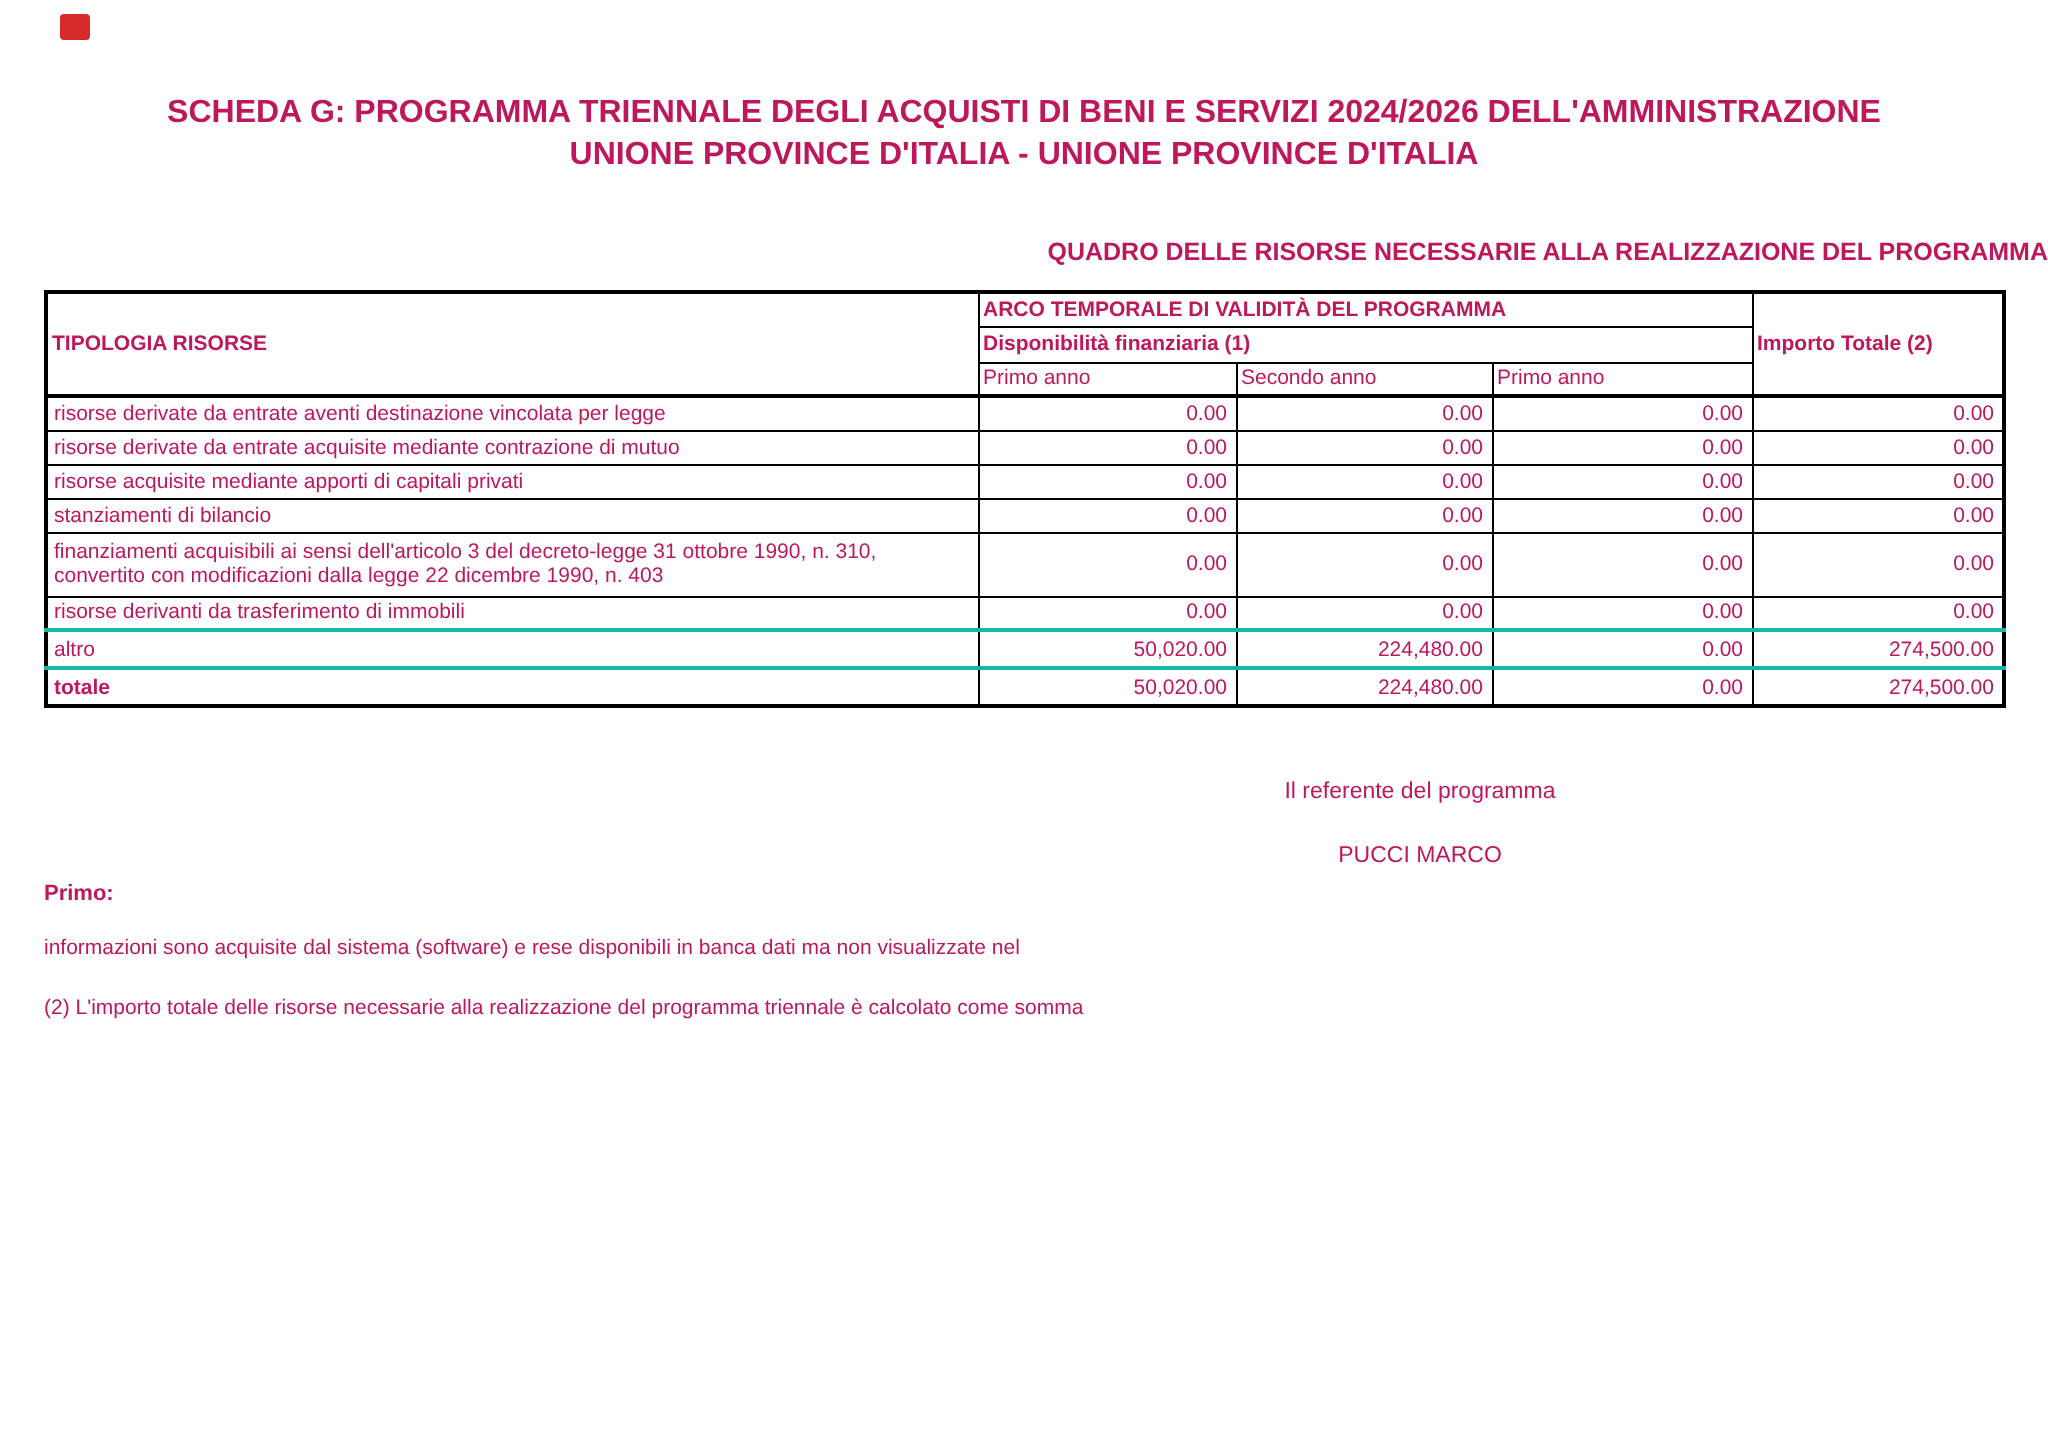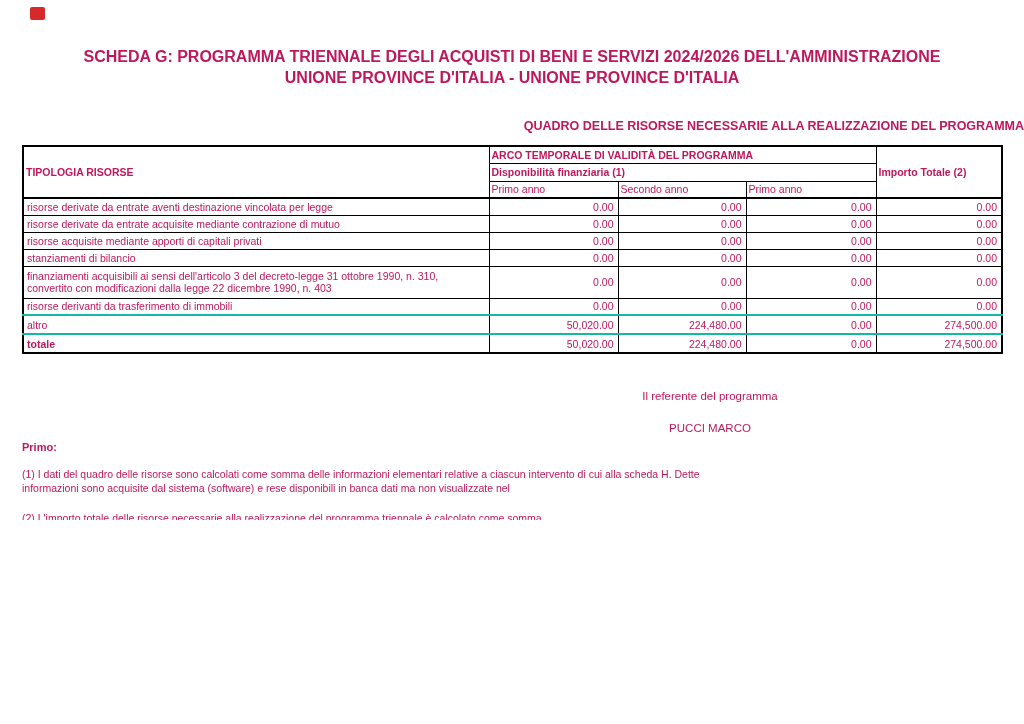--- a/index.html
+++ b/index.html
@@ -186,19 +186,18 @@
   </div>
 
   <div class="signature">
     <div class="sig-role">Il referente del programma</div>
     <div class="sig-name">PUCCI MARCO</div>
   </div>
 
   <div class="notes">
     <div class="notes-heading">Primo:</div>
     <div class="note-block-1">
-      <div>(1) I dati del quadro delle risorse sono calcolati come somma delle informazioni elementari relative a ciascun intervento di cui alla scheda H. Dette</div>
       <div>informazioni sono acquisite dal sistema (software) e rese disponibili in banca dati ma non visualizzate nel</div>
     </div>
     <div class="note-block-2">(2) L'importo totale delle risorse necessarie alla realizzazione del programma triennale è calcolato come somma</div>
   </div>
 
 </div>
 
 </body></html>

